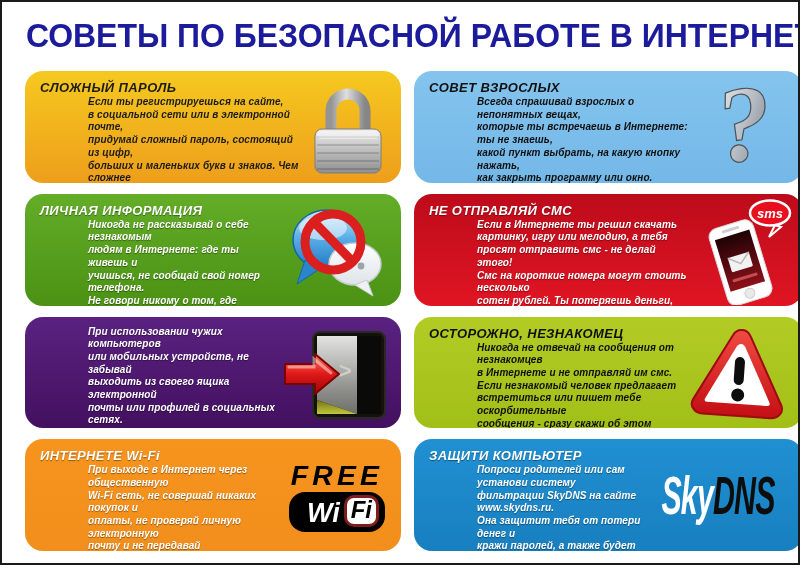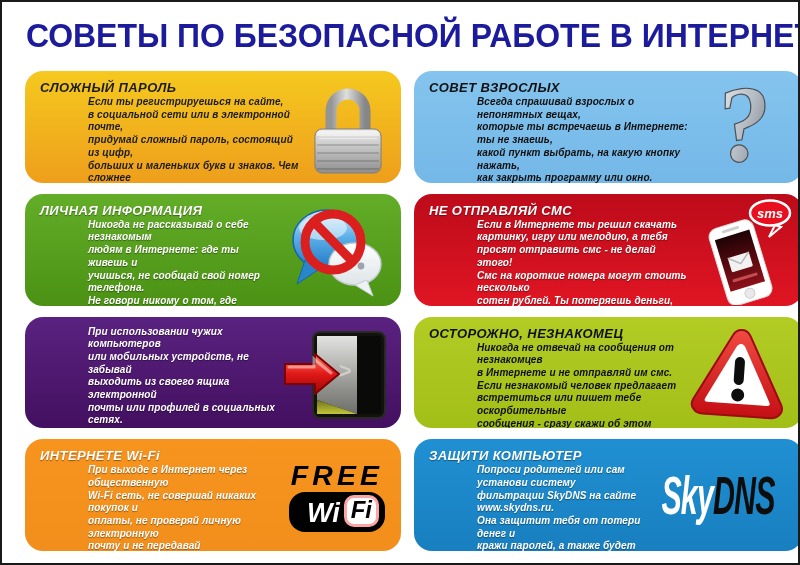--- a/index.html
+++ b/index.html
@@ -27,21 +27,21 @@
   .card-text{flex:1;min-width:0;}
   .card-title{font-size:13px;line-height:16px;font-weight:800;letter-spacing:.4px;}
   .card-body{font-size:10px;line-height:12.7px;font-weight:700;white-space:pre-line;letter-spacing:.1px;margin-left:48px;}
   .card-icon{flex:0 0 auto;display:flex;align-items:center;justify-content:center;}
   svg{display:block;}
   
   .wifi-logo{display:flex;flex-direction:column;align-items:center;gap:2px;width:108px;}
   .wifi-free{color:#000;font-size:27px;font-weight:700;letter-spacing:4px;line-height:28px;transform:scaleX(1.05);}
   .wifi-pill{display:flex;align-items:flex-end;background:#000;border-radius:16px;padding:3px 6px 5px 18px;gap:4px;}
   .wifi-wi{color:#fff;font-size:27px;font-weight:800;line-height:28px;}
-  .wifi-fi{color:#000;background:#fff;border:3px solid #fca5a5;border-radius:10px;
+  .wifi-fi{color:#000;background:#fff;border:3px solid #7f1d1d;border-radius:10px;
            font-size:24px;font-weight:800;line-height:24px;padding:0 4px 2px 4px;}
   
   .skydns-logo{display:flex;align-items:flex-end;transform:scaleY(1.45) scaleX(0.82);transform-origin:center;
                font-weight:700;font-size:37px;line-height:38px;letter-spacing:-1px;margin-right:6px;}
   .sky{color:#fff;}
   .dns{color:#0d0d0d;}
 </style>
 </head>
 <body>
 

